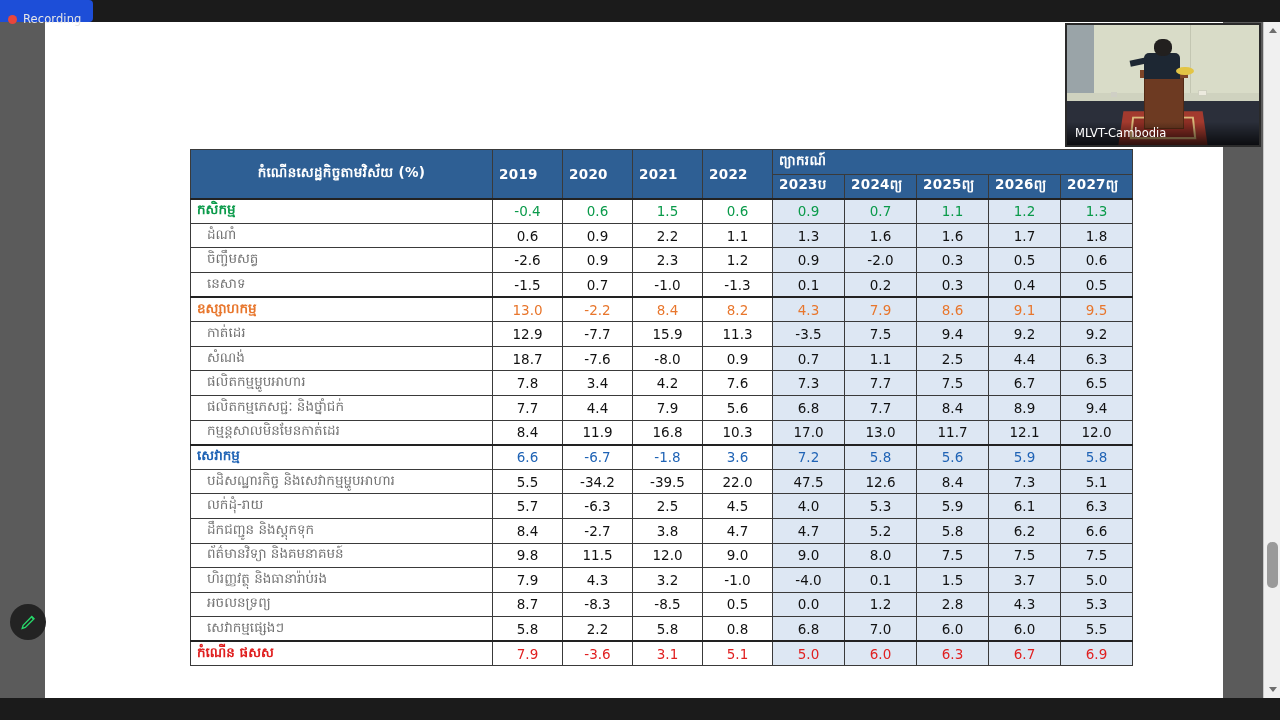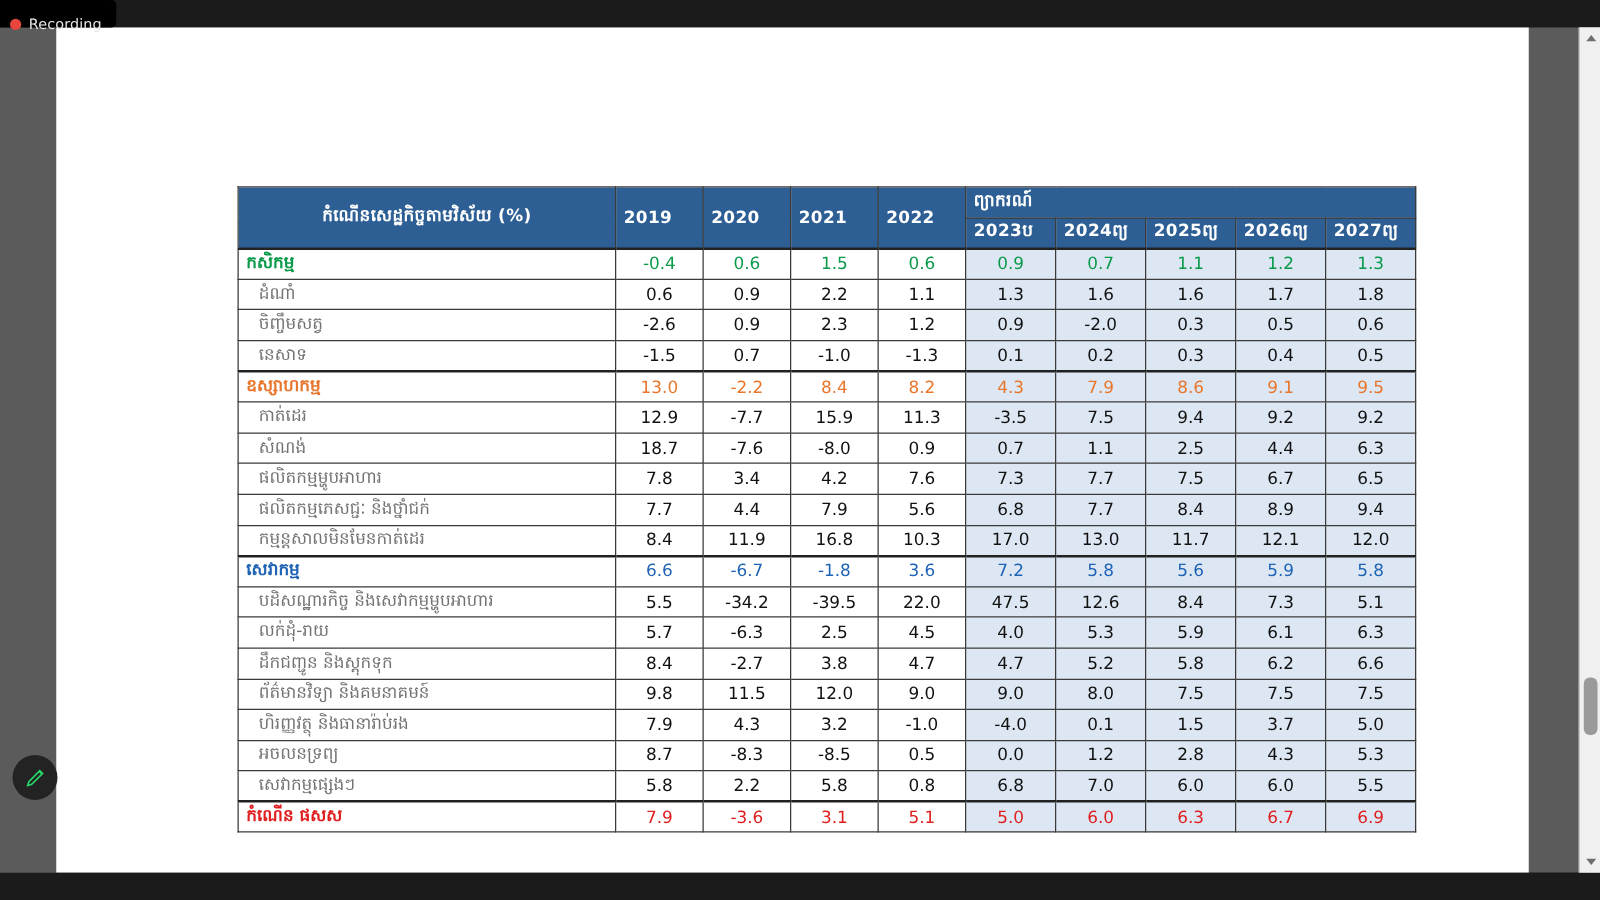--- a/index.html
+++ b/index.html
@@ -8,21 +8,21 @@
     background: #1b1b1b;
     font-family: "DejaVu Sans", "Liberation Sans", sans-serif;
     overflow: hidden;
   }
   #root { position: relative; width: 1280px; height: 720px; }
 
   
   .recording-pill {
     position: absolute; left: 0; top: 0;
     height: 22px; padding: 16px 12px 0 8px;
-    background: #000000; border-radius: 0 4px 4px 0;
+    background: #1d4ed8; border-radius: 0 4px 4px 0;
     display: flex; align-items: center; gap: 6px;
     z-index: 40;
   }
   .rec-dot { width: 9px; height: 9px; border-radius: 50%; background: #e8463c; display: block; }
   .rec-label { color: #e6e6e6; font-size: 11.5px; letter-spacing: .1px; }
 
   
   .viewer {
     position: absolute; left: 0; top: 22px;
     width: 1280px; height: 676px;
@@ -456,14 +456,36 @@
       <div class="scroll-arrow up">
           <span class="tri up"></span>
         </div>
       <div class="scroll-thumb"></div>
       <div class="scroll-arrow down">
           <span class="tri down"></span>
         </div>
     </div>
   </div>
 
+  <div class="pip">
+    <div class="pip-scene">
+      <div class="pip-wall"></div>
+      <div class="pip-wall-l"></div>
+      <div class="pip-wall-seam"></div>
+      <div class="pip-base"></div>
+      <div class="pip-floor"></div>
+      <div class="pip-carpet">
+          <div class="pip-carpet-in"></div>
+        </div>
+      <div class="pip-socket"></div>
+      <div class="pip-socket2"></div>
+      <div class="pip-podium">
+          <div class="pip-podium-top"></div>
+        </div>
+      <div class="pip-person-body"></div>
+      <div class="pip-arm"></div>
+      <div class="pip-person-head"></div>
+      <div class="pip-flowers"></div>
+    </div>
+    <div class="pip-label">MLVT-Cambodia</div>
+  </div>
 
 </div>
 
 </body></html>

